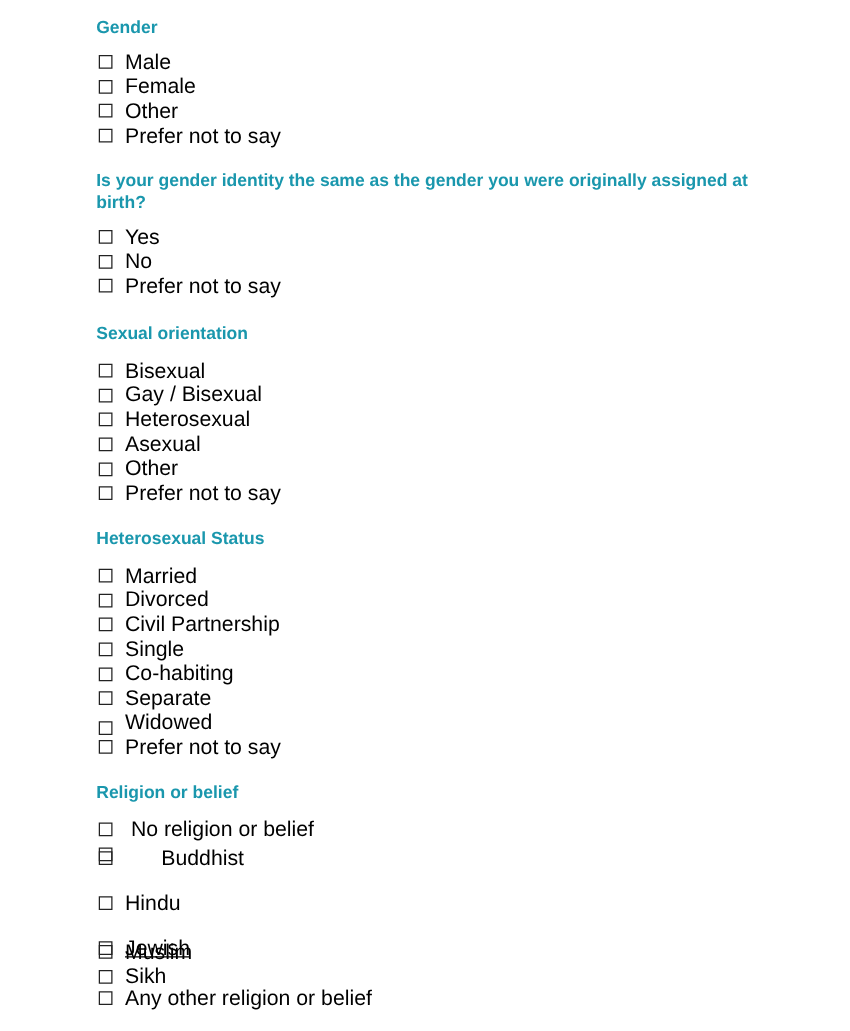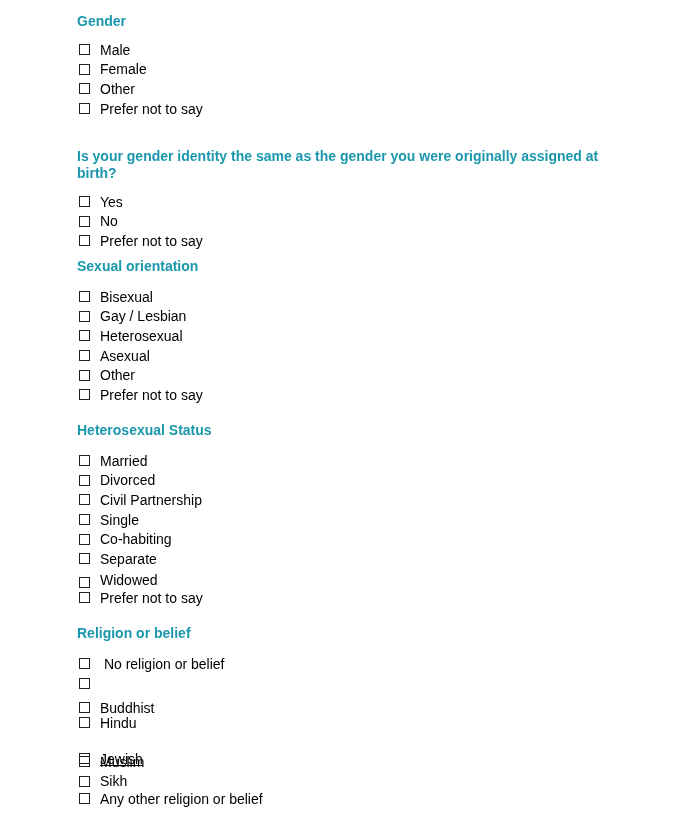--- a/index.html
+++ b/index.html
@@ -2,21 +2,21 @@
 <html><head>
 <meta charset="utf-8">
 <style>
   html, body { margin: 0; padding: 0; background: #ffffff; }
   body { width: 680px; height: 825px; position: relative; overflow: hidden;
          font-family: "Liberation Sans", sans-serif; color: #000; }
   .doc { position: absolute; left: 77px; top: 0; width: 560px; }
   .section { position: absolute; left: 0; width: 560px; }
   .heading { color: #1a97ad; font-weight: bold; font-size: 14px; line-height: 17px; margin: 0; }
   .options { position: relative; }
-  .opt { position: absolute; left: 0; height: 19.6px; display: flex; align-items: center; font-size: 14px; white-space: nowrap; }
+  .opt { position: absolute; left: 0; height: 19.6px; display: flex; align-items: center; font-size: 17px; white-space: nowrap; }
   .box { width: 9px; height: 9px; border: 1px solid #222; display: inline-block; margin-left: 2px; margin-right: 10px; box-sizing: content-box; }
 </style>
 </head>
 <body>
 
 <div class="doc">
 
   <div class="section" style="top:13px;">
     <h3 class="heading">Gender</h3>
     <div class="options" style="top:10px;">
@@ -32,21 +32,21 @@
           <span class="box"></span>
           <span>Other</span>
         </div>
       <div class="opt" style="top:58.8px;">
           <span class="box"></span>
           <span>Prefer not to say</span>
         </div>
     </div>
   </div>
 
-  <div class="section" style="top:136px;margin-top:12px;">
+  <div class="section" style="top:136px;">
     <h3 class="heading" style="width:540px;">Is your gender identity the same as the gender you were originally assigned at birth?</h3>
     <div class="options" style="top:10px;">
       <div class="opt" style="top:0px;">
           <span class="box"></span>
           <span>Yes</span>
         </div>
       <div class="opt" style="top:19.6px;">
           <span class="box"></span>
           <span>No</span>
         </div>
@@ -59,21 +59,21 @@
 
   <div class="section" style="top:258px;">
     <h3 class="heading">Sexual orientation</h3>
     <div class="options" style="top:12px;">
       <div class="opt" style="top:0px;">
           <span class="box"></span>
           <span>Bisexual</span>
         </div>
       <div class="opt" style="top:19.6px;">
           <span class="box"></span>
-          <span>Gay / Lesbian</span>
+          <span>Gay / Bisexual</span>
         </div>
       <div class="opt" style="top:39.2px;">
           <span class="box"></span>
           <span>Heterosexual</span>
         </div>
       <div class="opt" style="top:58.8px;">
           <span class="box"></span>
           <span>Asexual</span>
         </div>
       <div class="opt" style="top:78.4px;">
@@ -128,21 +128,21 @@
   <div class="section" style="top:625px;">
     <h3 class="heading">Religion or belief</h3>
     <div class="options" style="top:12px;">
       <div class="opt" style="top:0px;">
           <span class="box"></span>
           <span style="white-space:pre;"> No religion or belief</span>
         </div>
       <div class="opt" style="top:19.6px;">
           <span class="box"></span>
         </div>
-      <div class="opt" style="top:44px;">
+      <div class="opt" style="top:23px;gap:29px;">
           <span class="box"></span>
           <span>Buddhist</span>
         </div>
       <div class="opt" style="top:58.8px;">
           <span class="box"></span>
           <span>Hindu</span>
         </div>
       <div class="opt" style="top:95px;text-decoration:underline;">
           <span class="box"></span>
           <span>Jewish</span>

